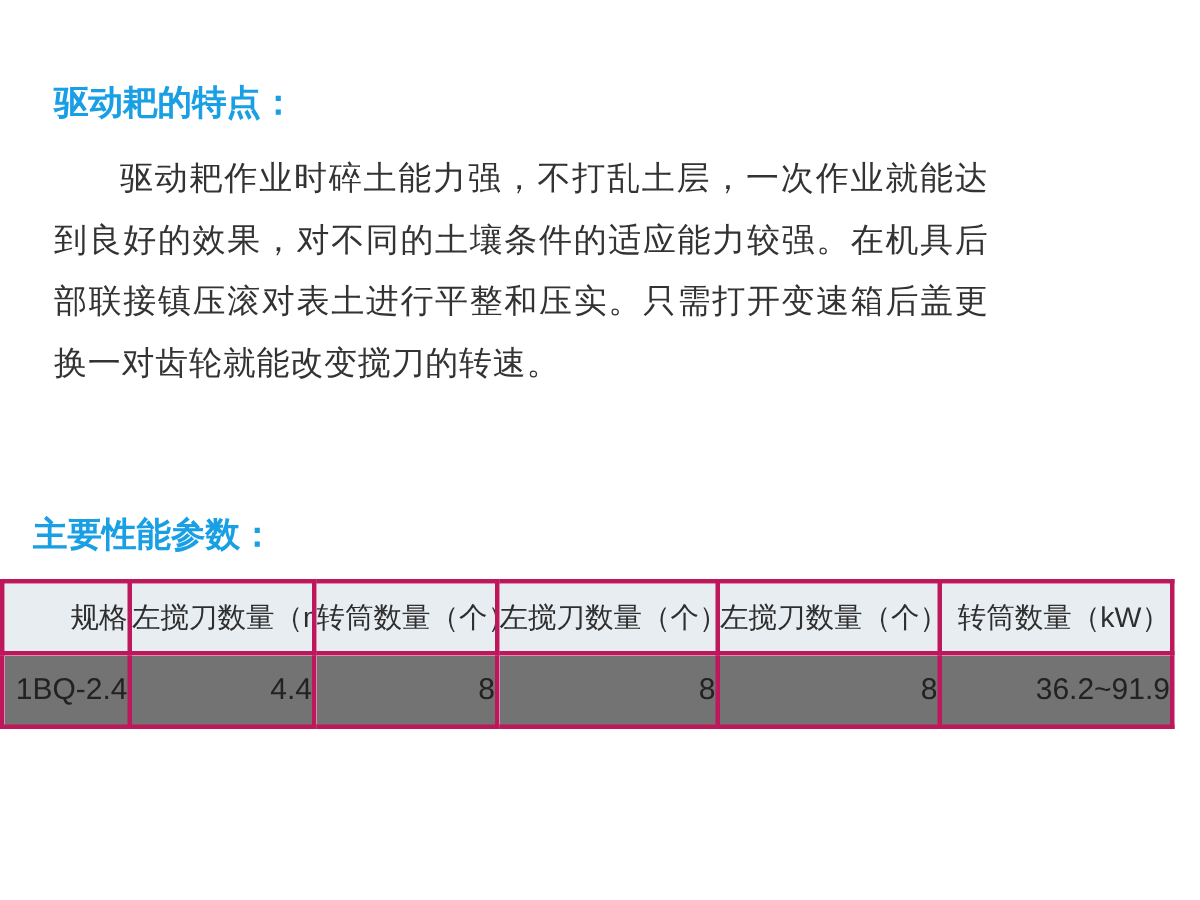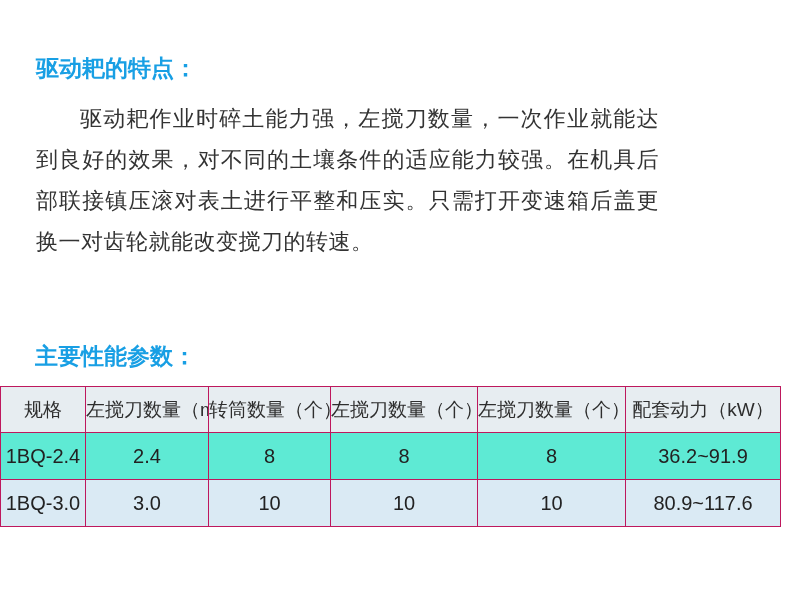--- a/index.html
+++ b/index.html
@@ -33,103 +33,95 @@
   .features-paragraph {
     margin: 14px 34px 0 36px;
     font-size: 22px;
     line-height: 41px;
     color: #333333;
     text-indent: 2em;
     text-align: justify;
     letter-spacing: 0.5px;
   }
   .parameters-heading {
-    padding: 78px 0 0 35px;
+    padding: 78px 0 0 22px;
   }
   .params-table {
     width: 780px;
     margin: 14px auto 0 auto;
     border-collapse: collapse;
     table-layout: fixed;
   }
   .params-table th,
   .params-table td {
-    border: 1px solid #be185d;
-    text-align: center;
+    border: 3px solid #be185d;
+    text-align: right;
     vertical-align: middle;
     padding: 0;
     overflow: hidden;
     white-space: nowrap;
   }
   .params-table th {
     height: 45px;
     font-size: 19px;
     font-weight: normal;
     color: #2e2e2e;
     background: #e7edf1;
   }
   .params-table td {
     height: 46px;
     font-size: 20px;
     color: #222222;
-    background: #5eead4;
+    background: #737373;
   }
   .params-table tbody tr.alt td {
     background: #daeaf4;
   }
   .col-spec  { width: 85px; }
   .col-width { width: 123px; }
   .col-drum  { width: 122px; }
   .col-left  { width: 147px; }
   .col-right { width: 148px; }
   .col-power { width: 155px; }
 </style>
 </head>
 <body>
 
 <div class="page">
 
   <h2 class="section-heading features-heading">驱动耙的特点：</h2>
 
-  <p class="features-paragraph">驱动耙作业时碎土能力强，左搅刀数量，一次作业就能达到良好的效果，对不同的土壤条件的适应能力较强。在机具后部联接镇压滚对表土进行平整和压实。只需打开变速箱后盖更换一对齿轮就能改变搅刀的转速。</p>
+  <p class="features-paragraph">驱动耙作业时碎土能力强，不打乱土层，一次作业就能达到良好的效果，对不同的土壤条件的适应能力较强。在机具后部联接镇压滚对表土进行平整和压实。只需打开变速箱后盖更换一对齿轮就能改变搅刀的转速。</p>
 
   <h2 class="section-heading parameters-heading">主要性能参数：</h2>
 
   <table class="params-table">
     <colgroup>
       <col class="col-spec">
         <col class="col-width">
         <col class="col-drum">
       <col class="col-left">
         <col class="col-right">
         <col class="col-power">
     </colgroup>
     <thead>
       <tr>
         <th>规格</th>
         <th>左搅刀数量（m）</th>
         <th>转筒数量（个）</th>
         <th>左搅刀数量（个）</th>
         <th>左搅刀数量（个）</th>
-        <th>配套动力（kW）</th>
+        <th>转筒数量（kW）</th>
       </tr>
     </thead>
     <tbody>
       <tr>
         <td>1BQ-2.4</td>
-        <td>2.4</td>
+        <td>4.4</td>
         <td>8</td>
         <td>8</td>
         <td>8</td>
         <td>36.2~91.9</td>
-      </tr>
-      <tr class="alt">
-        <td>1BQ-3.0</td>
-        <td>3.0</td>
-        <td>10</td>
-        <td>10</td>
-        <td>10</td>
-        <td>80.9~117.6</td>
       </tr>
     </tbody>
   </table>
 
 </div>
 
 </body></html>

